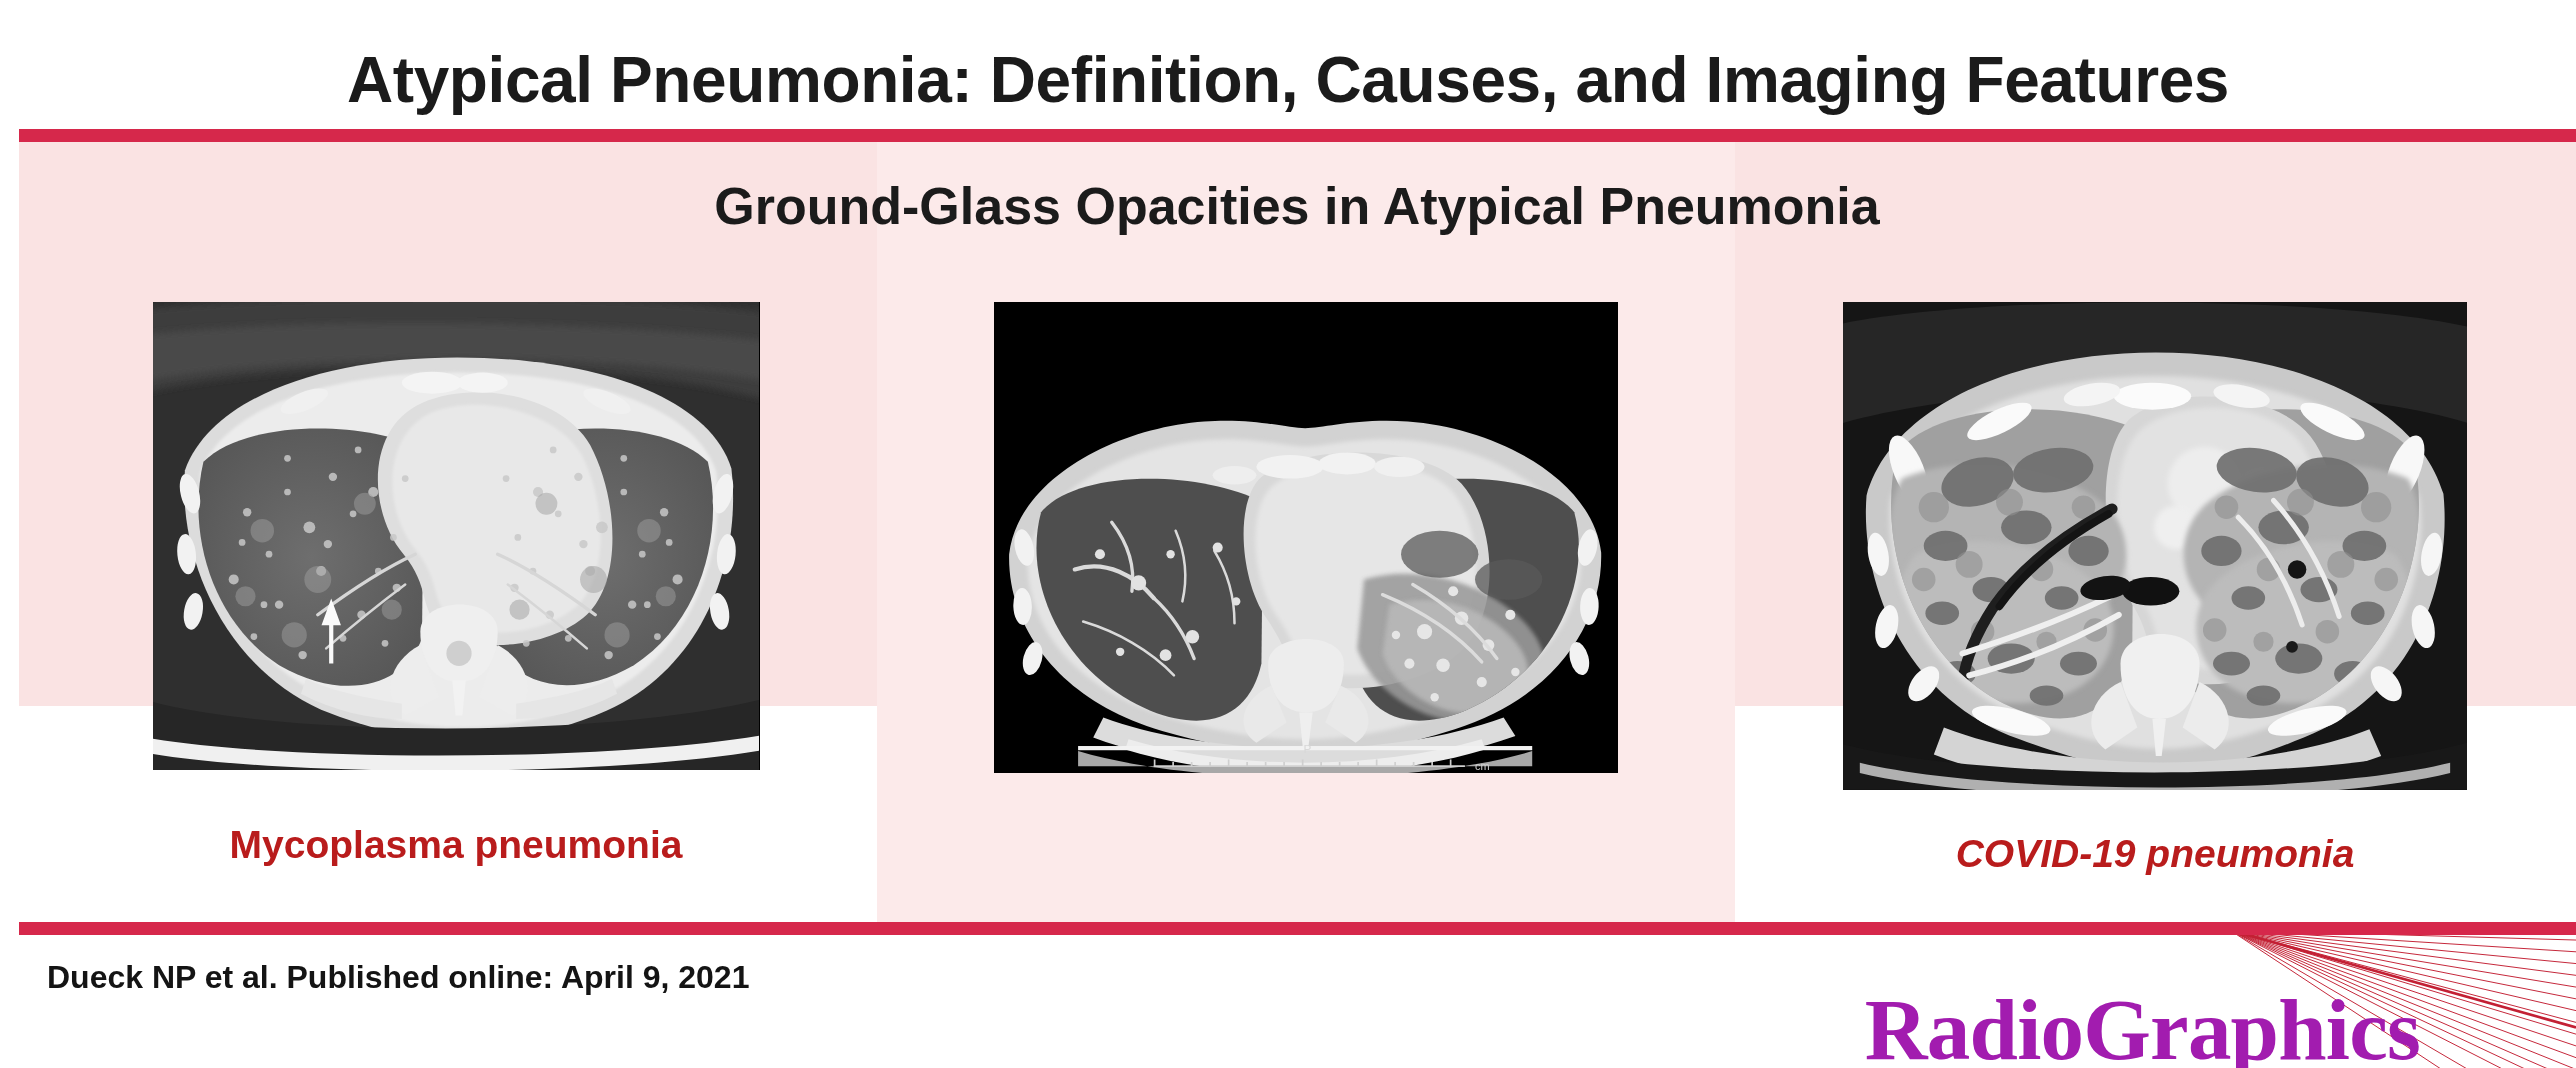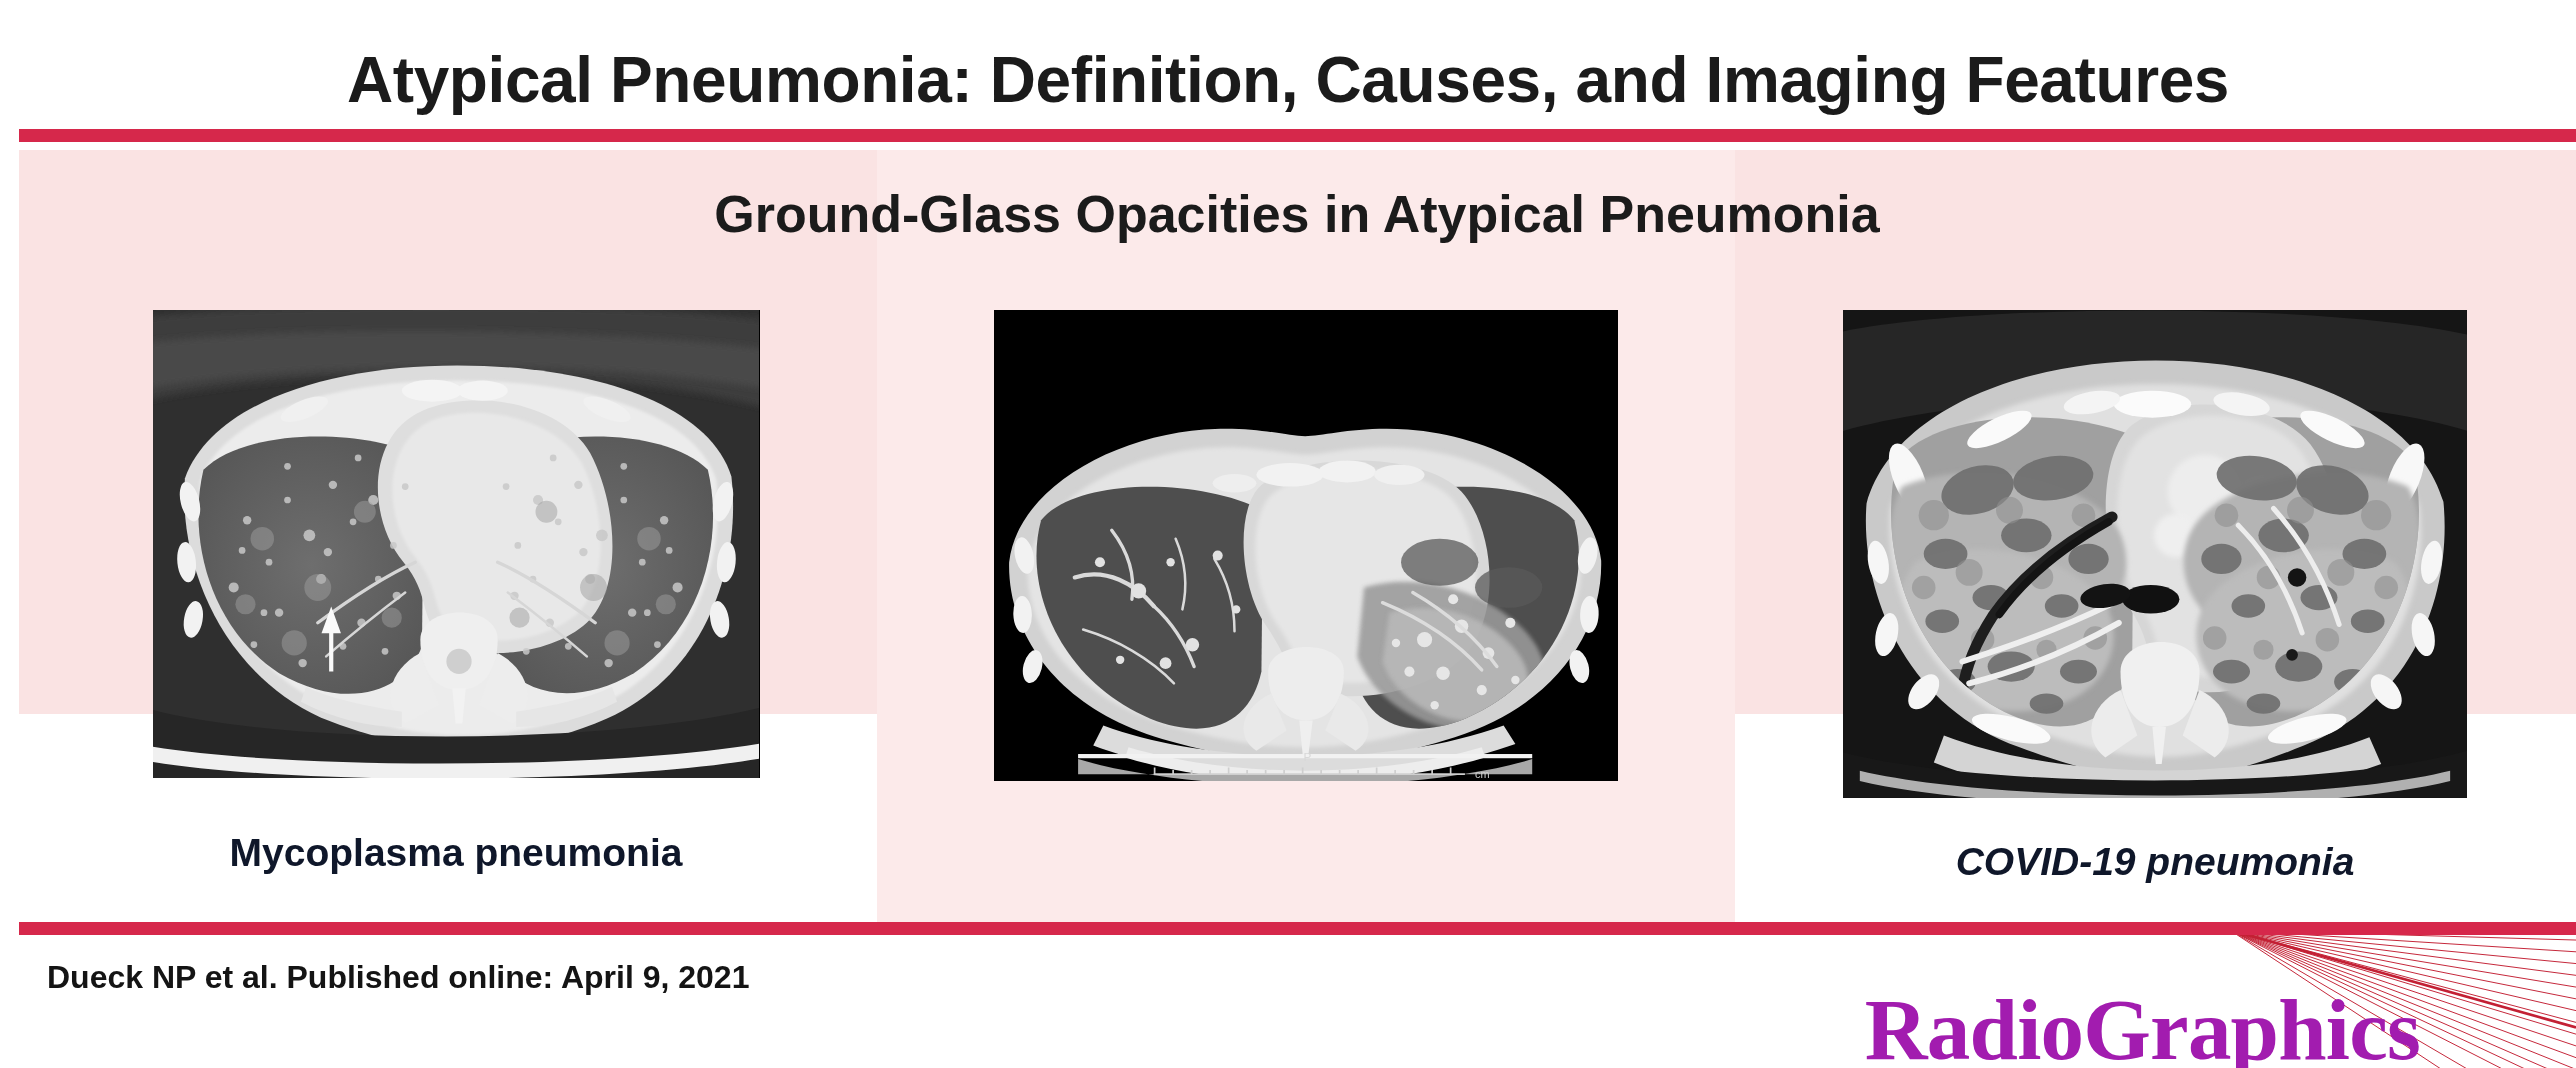--- a/index.html
+++ b/index.html
@@ -25,21 +25,21 @@
   
   .rule {
     position:absolute; left:18.5px; width:2557px; height:12.6px;
     background:#d6284b;
   }
   .rule-top { top:99px; }
   .rule-bottom { top:892px; }
 
   
   .body-panel {
-    position:absolute; left:18.5px; top:120px; width:2557px; height:564px;
+    position:absolute; left:18.5px; top:112px; width:2557px; height:564px;
     background:#fae3e3;
   }
   .col-band {
     position:absolute; top:0; height:780px;
   }
   .col-band.middle { left:858px; width:858px; background:#fceaea; }
 
   .subtitle {
     position:absolute; left:0; top:34px; width:2557px;
     text-align:center;
@@ -60,21 +60,21 @@
     overflow:hidden;
     background:#000;
   }
   .frame-1 { width:607px; height:468px; }
   .frame-2 { width:624px; height:471px; }
   .frame-3 { width:624px; height:488px; }
 
   .caption {
     position:absolute; left:0; width:100%;
     text-align:center;
-    font-size:39px; font-weight:700; color:#0f172a;
+    font-size:39px; font-weight:700; color:#b91c1c;
     white-space:nowrap;
   }
   .cap-1 { top:521px; }
   .cap-2 { top:526px; }
   .cap-3 { top:530px; }
 
   
   .ct { position:absolute; inset:0; }
 
   

